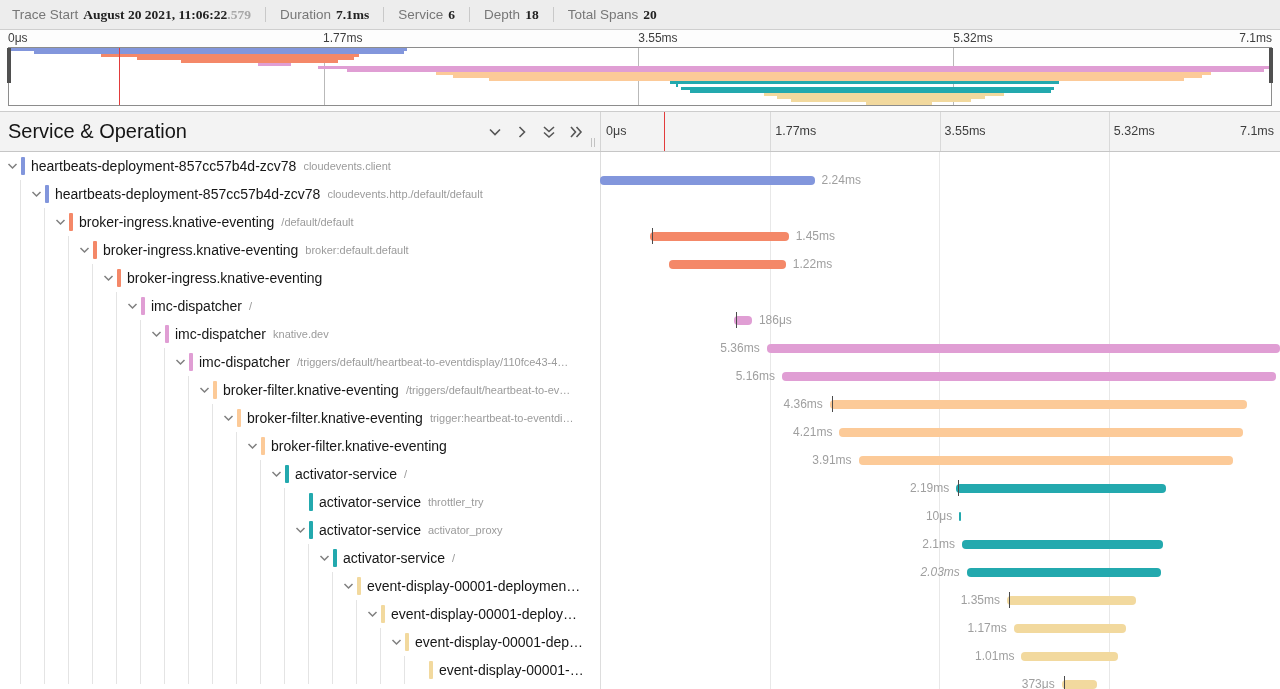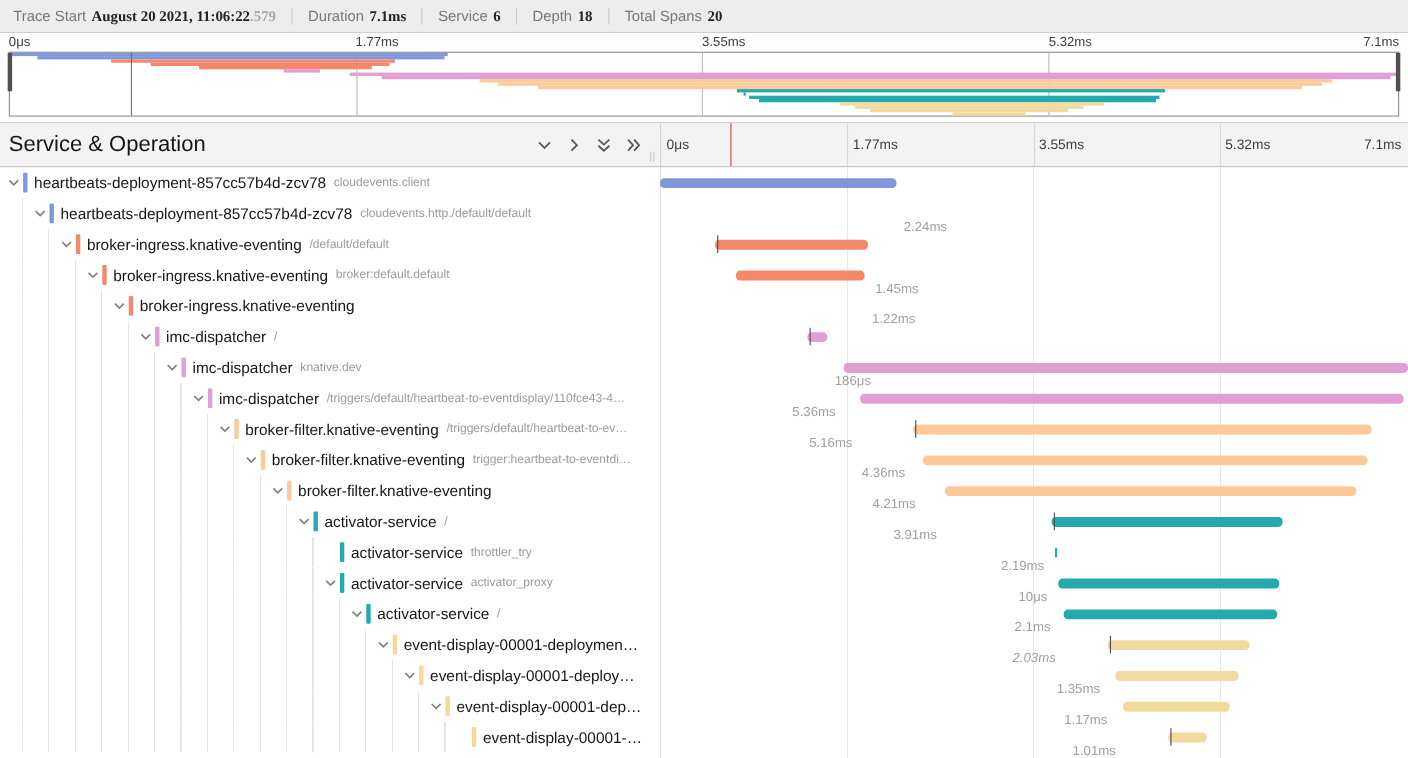--- a/index.html
+++ b/index.html
@@ -42,32 +42,32 @@
   .sht.t0{left:5px;} .sht.t1{left:calc(24.93% + 5px);} .sht.t2{left:calc(49.86% + 5px);}
   .sht.t3{left:calc(74.79% + 5px);} .sht.t4{right:6px;}
   .sh-cursor{position:absolute;top:0;bottom:0;width:1px;left:9.3%;background:#e23b3b;}
 
   
   .rows{position:relative;height:540px;overflow:hidden;}
   .grid-overlay{position:absolute;top:0;bottom:0;left:0;right:0;}
   .col-divider{position:absolute;top:0;bottom:0;left:600px;width:1px;background:#ddd;}
   .row-grid{position:absolute;top:0;bottom:0;width:1px;background:#e8e8e8;}
   .row-grid.g1{left:770px;} .row-grid.g2{left:939px;} .row-grid.g3{left:1109px;}
-  .row{position:relative;display:flex;height:28px;}
+  .row{position:relative;display:flex;height:28px;align-items:center;}
   .row-left{width:600px;flex-shrink:0;display:flex;align-items:center;overflow:hidden;padding-left:4px;box-sizing:border-box;}
   .guide{flex-shrink:0;align-self:stretch;width:24px;
     background:linear-gradient(to right,transparent 16px,#e4e4e4 16px,#e4e4e4 17px,transparent 17px);}
   .expander{flex-shrink:0;width:17px;height:28px;display:flex;align-items:center;justify-content:center;}
   .svc-bar{flex-shrink:0;width:4px;height:18px;border-radius:1px;margin-right:6px;}
   .svc-name{font-size:14px;color:#161616;white-space:nowrap;}
   .svc-op{font-size:11px;color:#9b9b9b;margin-left:7px;white-space:nowrap;}
   .row-right{flex:1;position:relative;}
   .bar{position:absolute;top:9.5px;height:9px;border-radius:4px;min-width:2px;}
   .bar-tick{position:absolute;top:6px;height:16px;width:1px;background:#4a4a4a;}
-  .dur{position:absolute;top:0;line-height:28px;font-size:12px;color:#9f9f9f;white-space:nowrap;margin-top:40px;}
+  .dur{position:absolute;top:0;line-height:28px;font-size:12px;color:#9f9f9f;white-space:nowrap;}
 </style>
 </head>
 <body>
 
 <div class="page">
 
   <div class="trace-header">
     <span class="th-group">
       <span>Trace Start</span>
       <span class="th-value"><span>August 20 2021, 11:06:22</span><span class="th-ms">.579</span></span>

